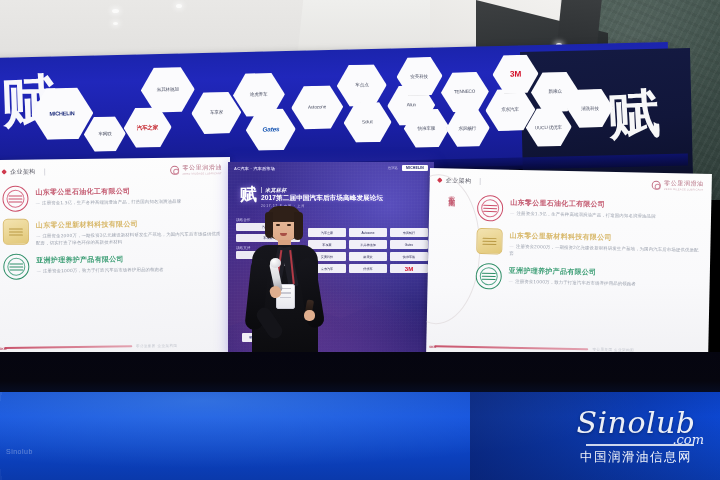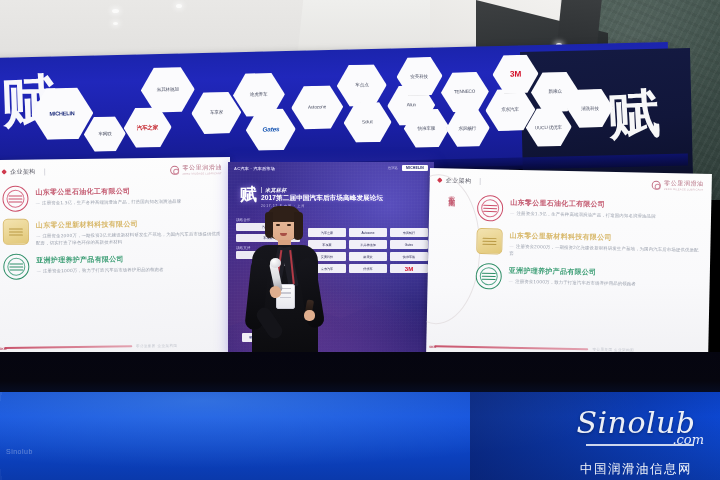--- a/index.html
+++ b/index.html
@@ -340,21 +340,21 @@
   
   .wm { position:absolute; left:560px; top:408px; width:152px; height:64px;
         text-align:center; }
   .wm-main { font-family:"DejaVu Serif", serif; font-style:italic;
     font-size:30px; color:rgba(255,255,255,.92); line-height:1;
     letter-spacing:.5px; text-shadow:0 1px 3px rgba(0,0,0,.35); }
   .wm-dot { font-family:"DejaVu Serif", serif; font-style:italic; font-size:13px;
     color:rgba(255,255,255,.9); display:block; margin-top:-6px; text-align:right;
     padding-right:8px; }
   .wm-cn { font-size:12.5px; color:rgba(255,255,255,.95); letter-spacing:1.5px;
-    margin-top:14px; font-family:"DejaVu Sans", sans-serif; }
+    margin-top:2px; font-family:"DejaVu Sans", sans-serif; }
   .wm-underline { position:absolute; left:26px; top:36px; width:108px; height:2px;
     background:rgba(255,255,255,.8); }
 
   .wm-small { position:absolute; left:6px; top:448px; font-size:7px;
     color:rgba(255,255,255,.35); letter-spacing:.5px; }
 </style>
 </head>
 <body>
 
 <div id="scene">

